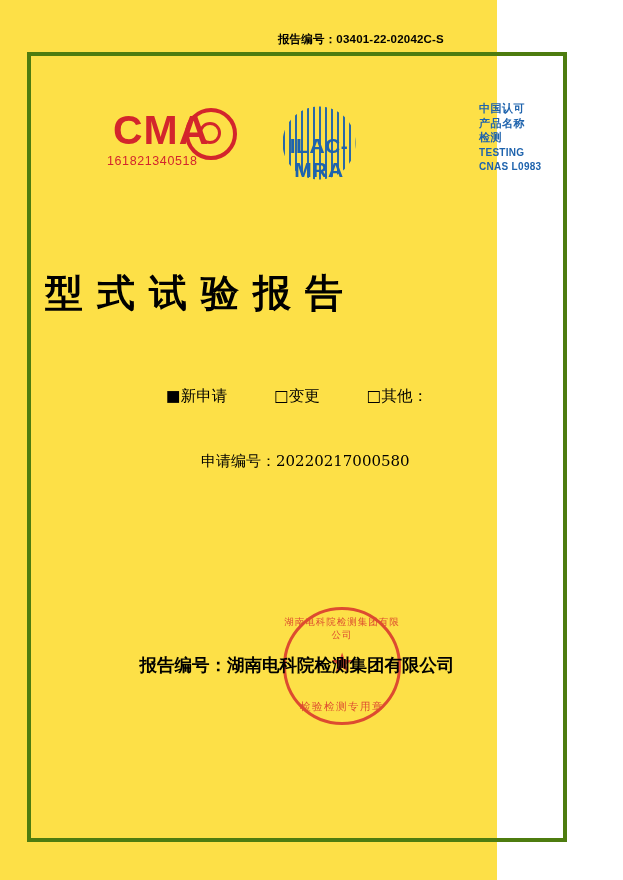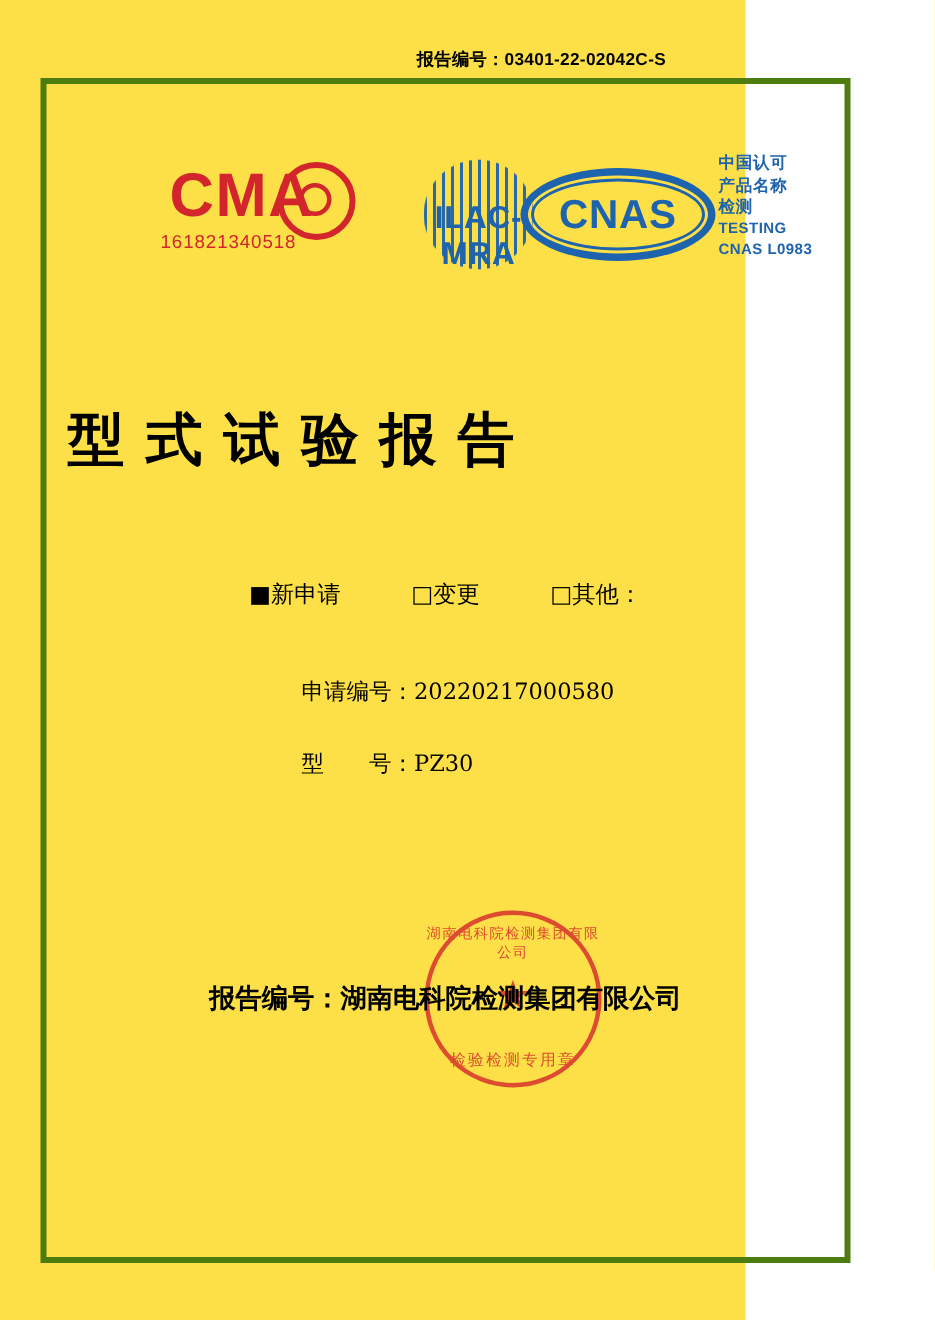--- a/index.html
+++ b/index.html
@@ -216,20 +216,21 @@
   .fields {
     position: absolute;
     left: 170px;
     top: 396px;
     font-size: 15px;
     font-family: "DejaVu Serif", serif;
   }
   .field-row {
     margin-bottom: 29px;
     white-space: nowrap;
+    text-align: right;
   }
   .field-label { }
   .field-value { }
   
   .org-line {
     position: absolute;
     left: 0; right: 0;
     top: 597px;
     text-align: center;
     font-size: 17.5px;
@@ -290,25 +291,20 @@
         <div class="cma-text">CMA</div>
         <div class="cma-ring"></div>
         <div class="cma-num">161821340518</div>
       </div>
 
       <div class="ilac">
         <div class="bars"></div>
         <div class="ilac-label">ILAC-MRA</div>
       </div>
 
-      <div class="cnas">
-        <div class="oval"></div>
-        <div class="oval-inner"></div>
-        <div class="cnas-text">CNAS</div>
-      </div>
 
       <div class="cnas-side">
         <div class="cn">中国认可</div>
         <div class="cn">产品名称</div>
         <div class="cn">检测</div>
         <div class="en">TESTING</div>
         <div class="en">CNAS L0983</div>
       </div>
     </div>
 
@@ -317,23 +313,20 @@
     <div class="checkline">
       <span class="opt"><span>■</span><span>新申请</span></span>
       <span class="opt"><span>□</span><span>变更</span></span>
       <span class="opt"><span>□</span><span>其他：</span></span>
     </div>
 
     <div class="fields">
       <div class="field-row">
         <span class="field-label">申请编号：</span><span class="field-value">20220217000580</span>
       </div>
-      <div class="field-row">
-        <span class="field-label">型　　号：</span><span class="field-value">PZ30</span>
-      </div>
     </div>
 
     <div class="stamp">
       <div class="ring"></div>
       <div class="arc-top">湖南电科院检测集团有限公司</div>
       <div class="star">★</div>
       <div class="arc-bottom">检验检测专用章</div>
     </div>
 
     <div class="org-line">

